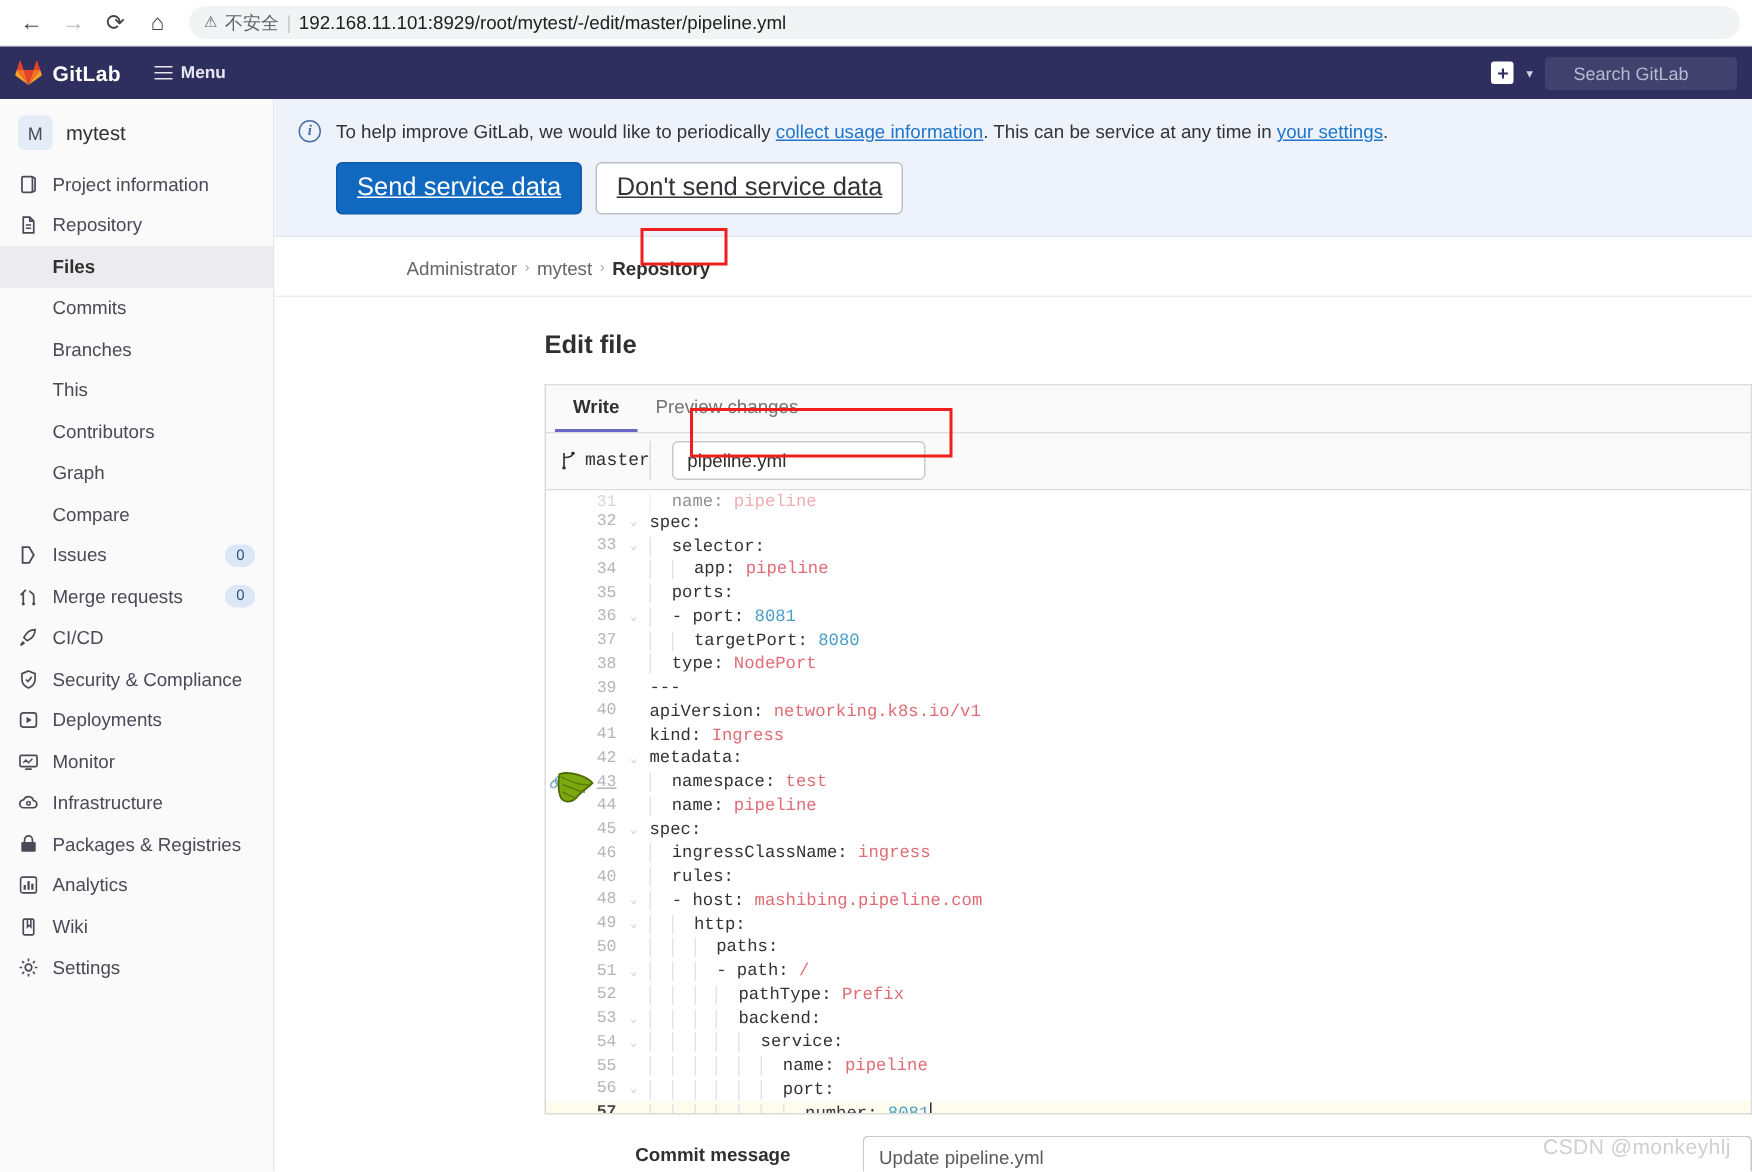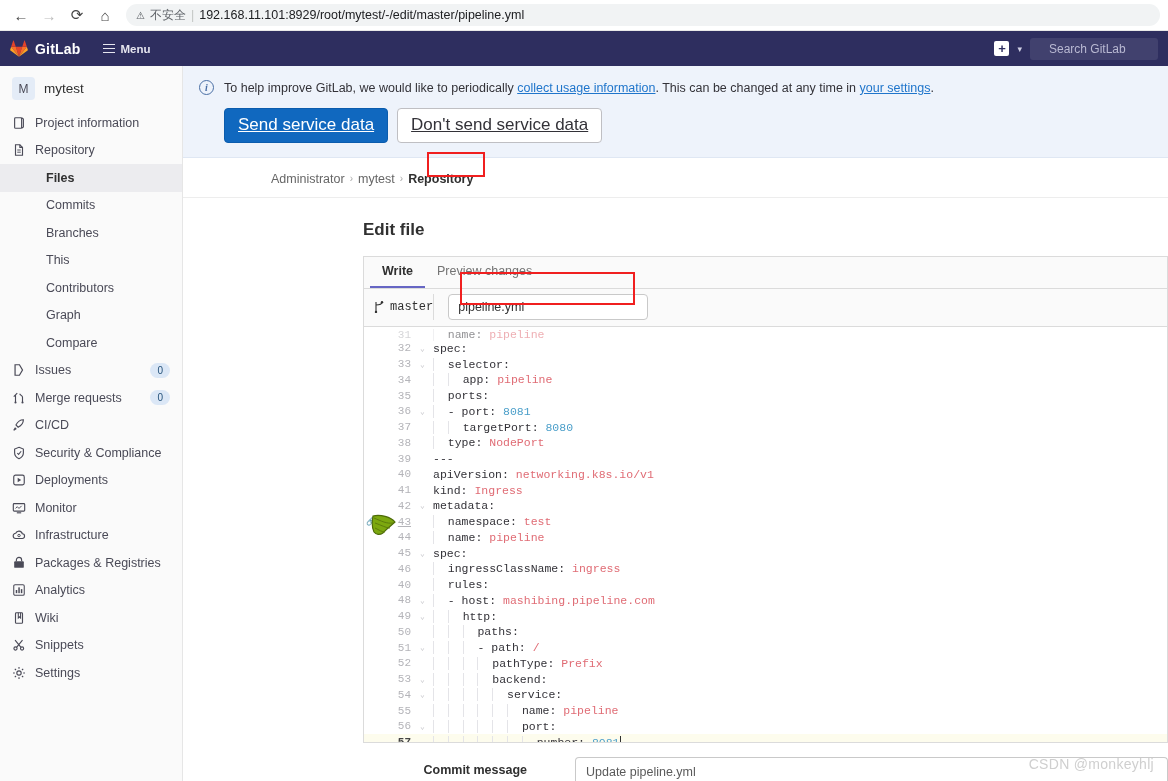--- a/index.html
+++ b/index.html
@@ -73,21 +73,21 @@
     display:flex; align-items:center; justify-content:center; font-size:12px;
   }
   #proj-name { font-size:13.5px; color:#303030; }
   .nav-item {
     display:flex; align-items:center; gap:9px; height:27.5px;
     padding:0 12px; font-size:12.5px; color:#4a4a57; white-space:nowrap;
   }
   .nav-item .ico { width:14px; height:14px; flex:0 0 14px; display:flex;
                    align-items:center; justify-content:center; color:#4a4a57; }
   .nav-item .ico svg { display:block; }
-  .sub-item { padding-left:46px; gap:0; font-size:12.5px; }
+  .sub-item { padding-left:35px; gap:0; font-size:12.5px; }
   .sub-item.active { background:#ececef; font-weight:700; color:#303030; }
   .count-badge {
     margin-left:auto; background:#dbe7f6; color:#25527a; border-radius:9px;
     font-size:10px; padding:1px 7px; line-height:13px;
   }
 
   
   #main { flex:1; position:relative; overflow:hidden; background:#fff; }
 
   
@@ -142,21 +142,21 @@
     display:flex; align-items:center; gap:0; background:#fafafa;
     border-bottom:1px solid #dbdbdb; height:38px; padding-left:10px;
     position:relative;
   }
   #branch-chip {
     display:flex; align-items:center; gap:6px; font-size:12px; color:#303030;
     font-family:"Liberation Mono", monospace; 
     border-right:1px solid #dbdbdb; height:26px;
   }
   #filename-input {
-    margin-left:14px; width:200px; height:26px; border:1px solid #c9c9c9;
+    margin-left:14px; width:169px; height:26px; border:1px solid #c9c9c9;
     border-radius:4px; background:#fff; display:flex; align-items:center;
     padding:0 9px; font-size:12.5px; color:#303030;
   }
 
   
   #code-area {
     background:#fff; font-family:"Liberation Mono", monospace; font-size:11.5px;
     position:relative; overflow:hidden; height:415px; padding-top:2px;
   }
   .cl { display:flex; height:15.75px; align-items:center; white-space:pre; }
@@ -387,46 +387,36 @@
             <svg width="14" height="14" viewBox="0 0 16 16">
               <rect x="4" y="2" width="8" height="12" rx="1" fill="none" stroke="currentColor" stroke-width="1.3"></rect>
               <path d="M7.2 2v6l1.3-1.3L9.8 8V2" fill="none" stroke="currentColor" stroke-width="1.2"></path>
             </svg>
           </span>
           <span>Wiki</span>
         </div>
         <div class="nav-item">
           <span class="ico">
             <svg width="14" height="14" viewBox="0 0 16 16">
-              <circle cx="4" cy="12" r="1.8" fill="none" stroke="currentColor" stroke-width="1.3"></circle>
-              <circle cx="11.5" cy="12" r="1.8" fill="none" stroke="currentColor" stroke-width="1.3"></circle>
-              <path d="M5.2 10.6L12 2.5M10.3 10.6L3.5 2.5" stroke="currentColor" stroke-width="1.3"></path>
-            </svg>
-          </span>
-          <span>Snippets</span>
-        </div>
-        <div class="nav-item">
-          <span class="ico">
-            <svg width="14" height="14" viewBox="0 0 16 16">
               <circle cx="8" cy="8" r="2.5" fill="none" stroke="currentColor" stroke-width="1.3"></circle>
               <path d="M8 1.2v2M8 12.8v2M1.2 8h2M12.8 8h2M3.2 3.2l1.4 1.4M11.4 11.4l1.4 1.4M12.8 3.2l-1.4 1.4M4.6 11.4l-1.4 1.4" stroke="currentColor" stroke-width="1.3"></path>
             </svg>
           </span>
           <span>Settings</span>
         </div>
       </div>
   </div>
 
   <div id="main">
 
     <div id="alert">
       <div class="i-circle">i</div>
       <div style="flex:1">
         <div class="txt">
-          <span>To help improve GitLab, we would like to periodically </span><a href="#">collect usage information</a><span>. This can be changed at any time in </span><a href="#">your settings</a><span>.</span>
+          <span>To help improve GitLab, we would like to periodically </span><a href="#">collect usage information</a><span>. This can be service at any time in </span><a href="#">your settings</a><span>.</span>
         </div>
         <div id="alert-buttons">
           <div class="btn btn-primary">Send service data</div>
           <div class="btn btn-default">Don't send service data</div>
         </div>
       </div>
     </div>
 
     <div id="content">
 

